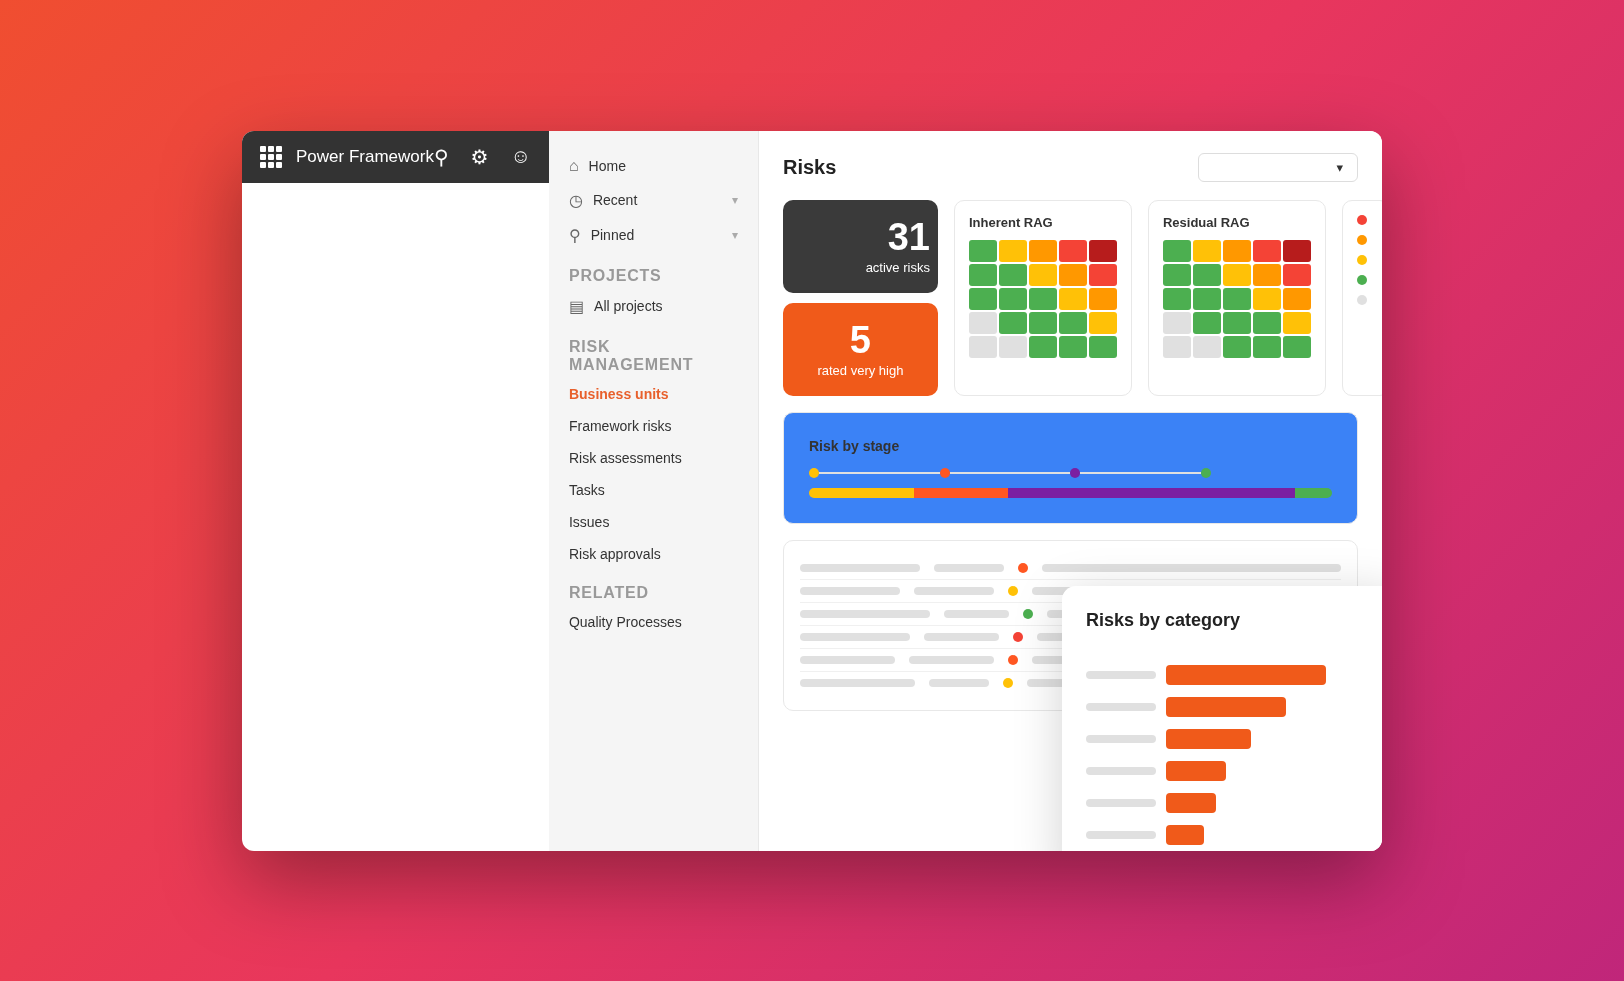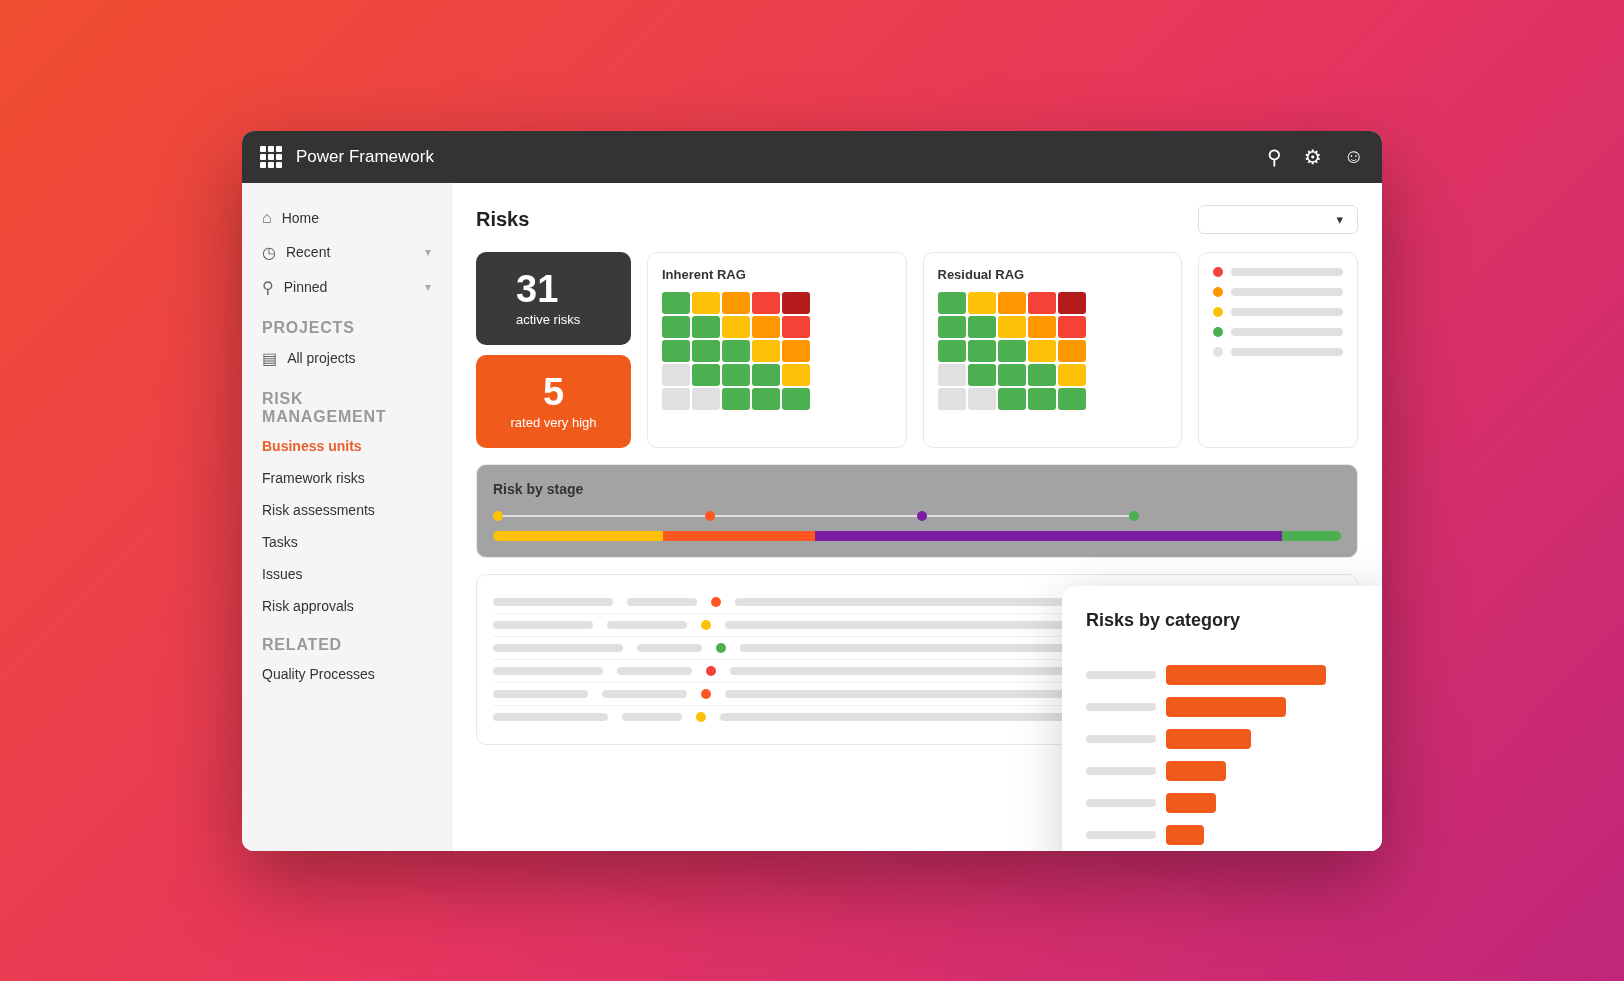--- a/index.html
+++ b/index.html
@@ -11,21 +11,21 @@
       justify-content: center;
       font-family: -apple-system, BlinkMacSystemFont, 'Segoe UI', sans-serif;
     }
     .window {
       width: 1140px;
       height: 720px;
       background: #fff;
       border-radius: 12px;
       box-shadow: 0 30px 80px rgba(0,0,0,0.35);
       display: flex;
-      flex-direction: column;
+      flex-direction: row;
       overflow: hidden;
       position: relative;
     }
     
     .topbar {
       background: #333;
       height: 52px;
       display: flex;
       align-items: center;
       padding: 0 18px;
@@ -135,27 +135,27 @@
       margin-bottom: 16px;
     }
     .stat-cards {
       display: flex;
       flex-direction: column;
       gap: 10px;
     }
     .stat-card-dark {
       background: #3a3a3a;
       border-radius: 10px;
-      padding: 18px 40px;
+      padding: 18px 8px;
       color: #fff;
       width: 155px;
       min-height: 90px;
       display: flex;
       flex-direction: column;
-      align-items: flex-start;
+      align-items: flex-end;
       justify-content: center;
     }
     .stat-card-dark .number { font-size: 38px; font-weight: 700; line-height: 1; }
     .stat-card-dark .label { font-size: 13px; margin-top: 4px; text-align: center; }
     .stat-card-orange {
       background: #f05a1a;
       border-radius: 10px;
       padding: 18px 24px;
       color: #fff;
       width: 155px;
@@ -199,24 +199,24 @@
     .legend-item {
       display: flex;
       align-items: center;
       gap: 8px;
       margin-bottom: 10px;
     }
     .legend-dot { width: 10px; height: 10px; border-radius: 50%; flex-shrink: 0; }
     .legend-bar-placeholder { height: 8px; background: #e0e0e0; border-radius: 4px; flex: 1; }
     
     .stage-card {
-      background: #a3a3a3;
+      background: #3b82f6;
       border: 1px solid #e8e8e8;
       border-radius: 10px;
-      padding: 16px;
+      padding: 25px;
       margin-bottom: 16px;
     }
     .stage-title {
       font-size: 14px;
       font-weight: 600;
       color: #333;
       margin-bottom: 14px;
     }
     .stage-dots-row {
       display: flex;

